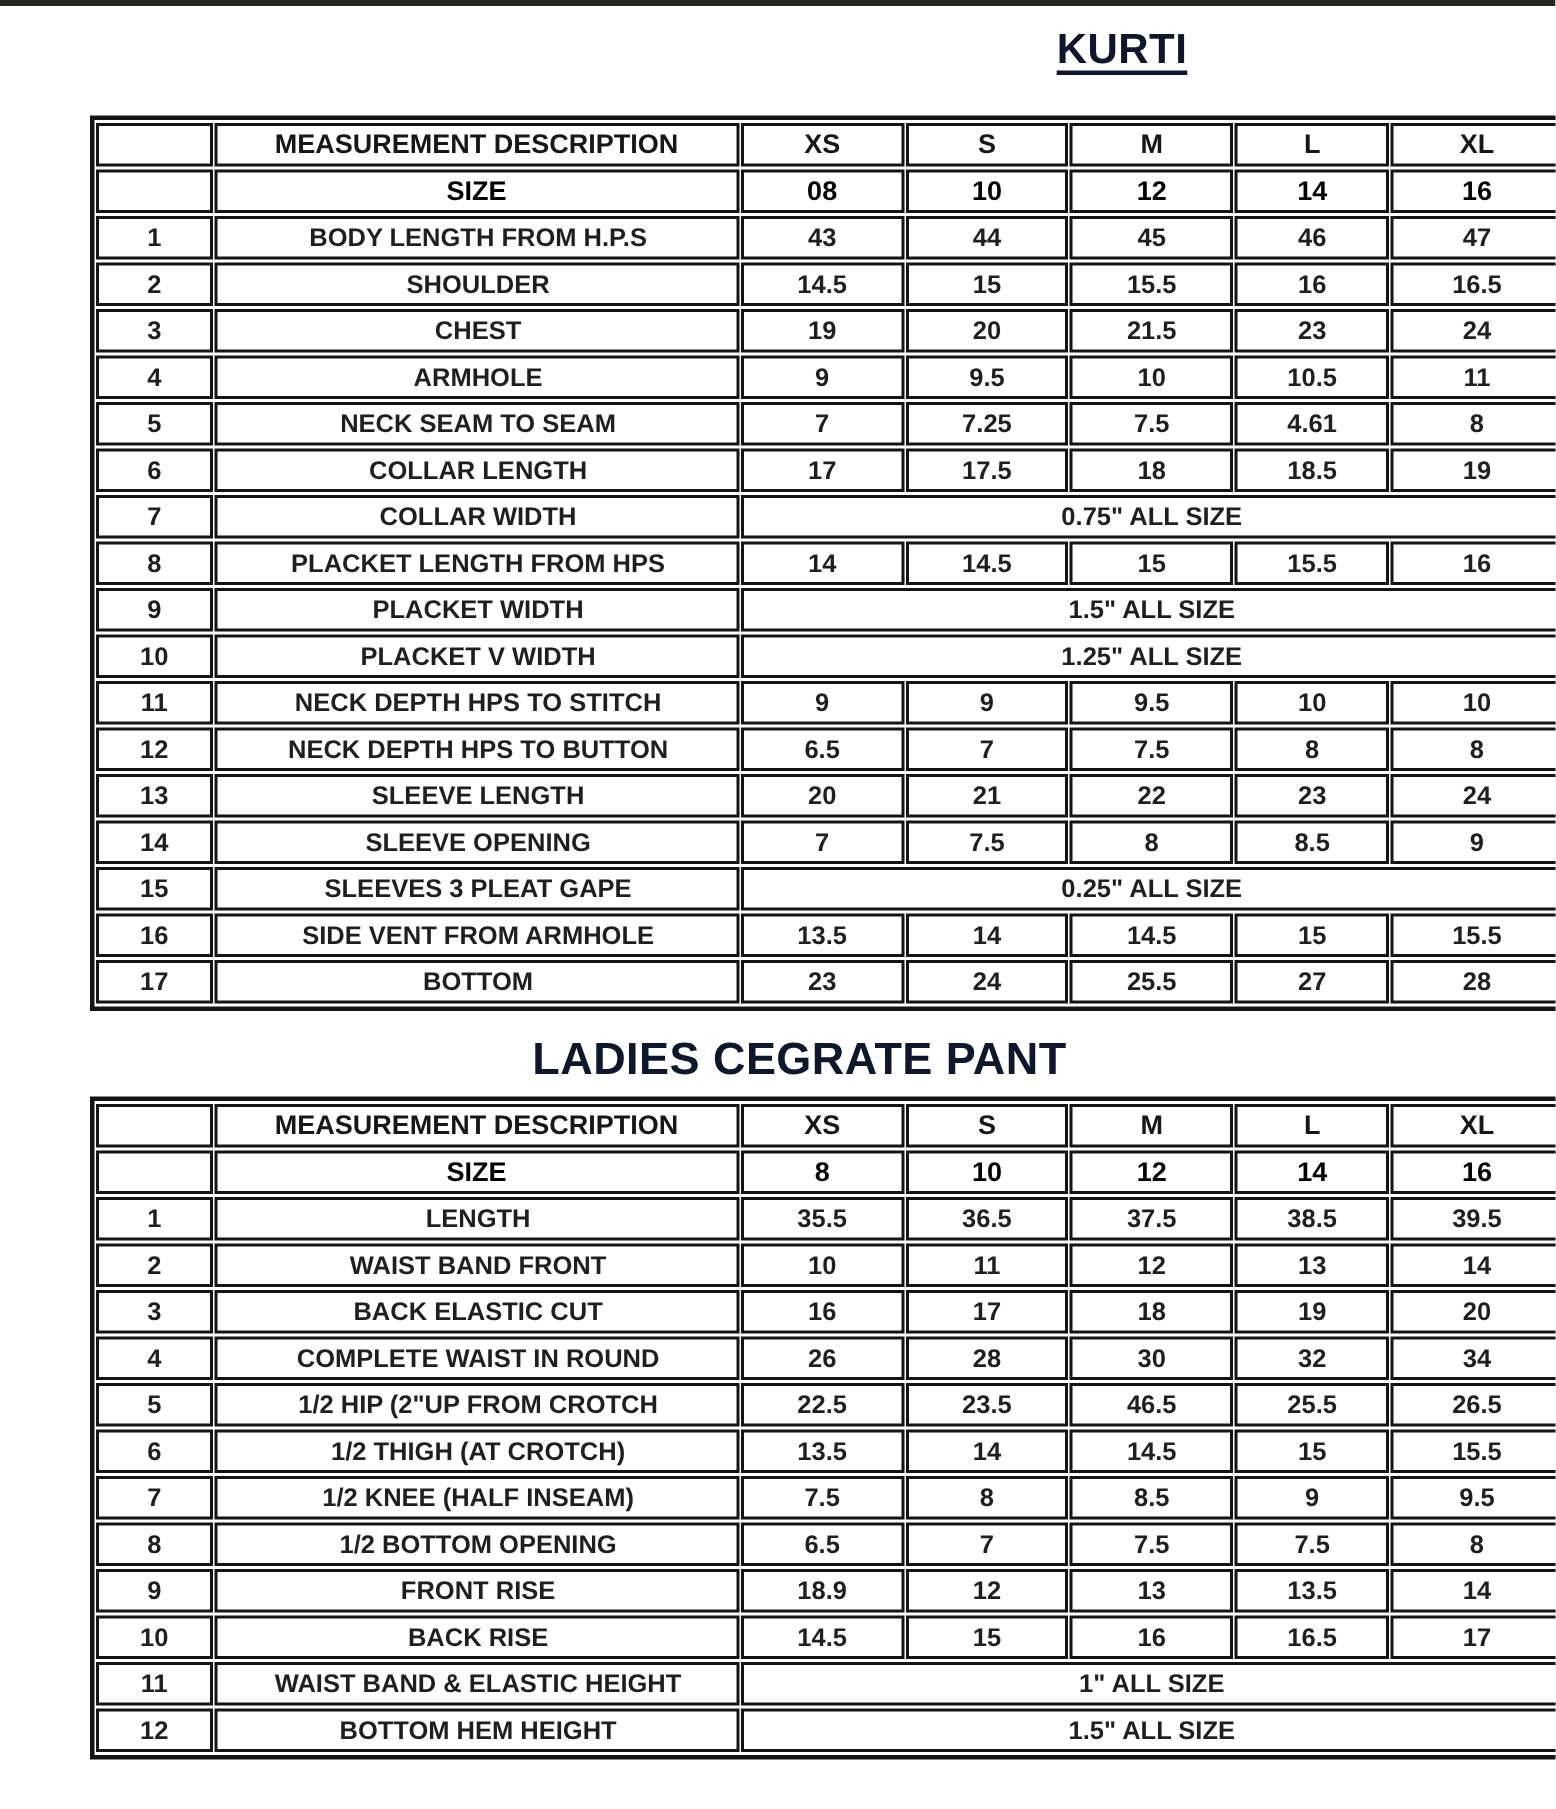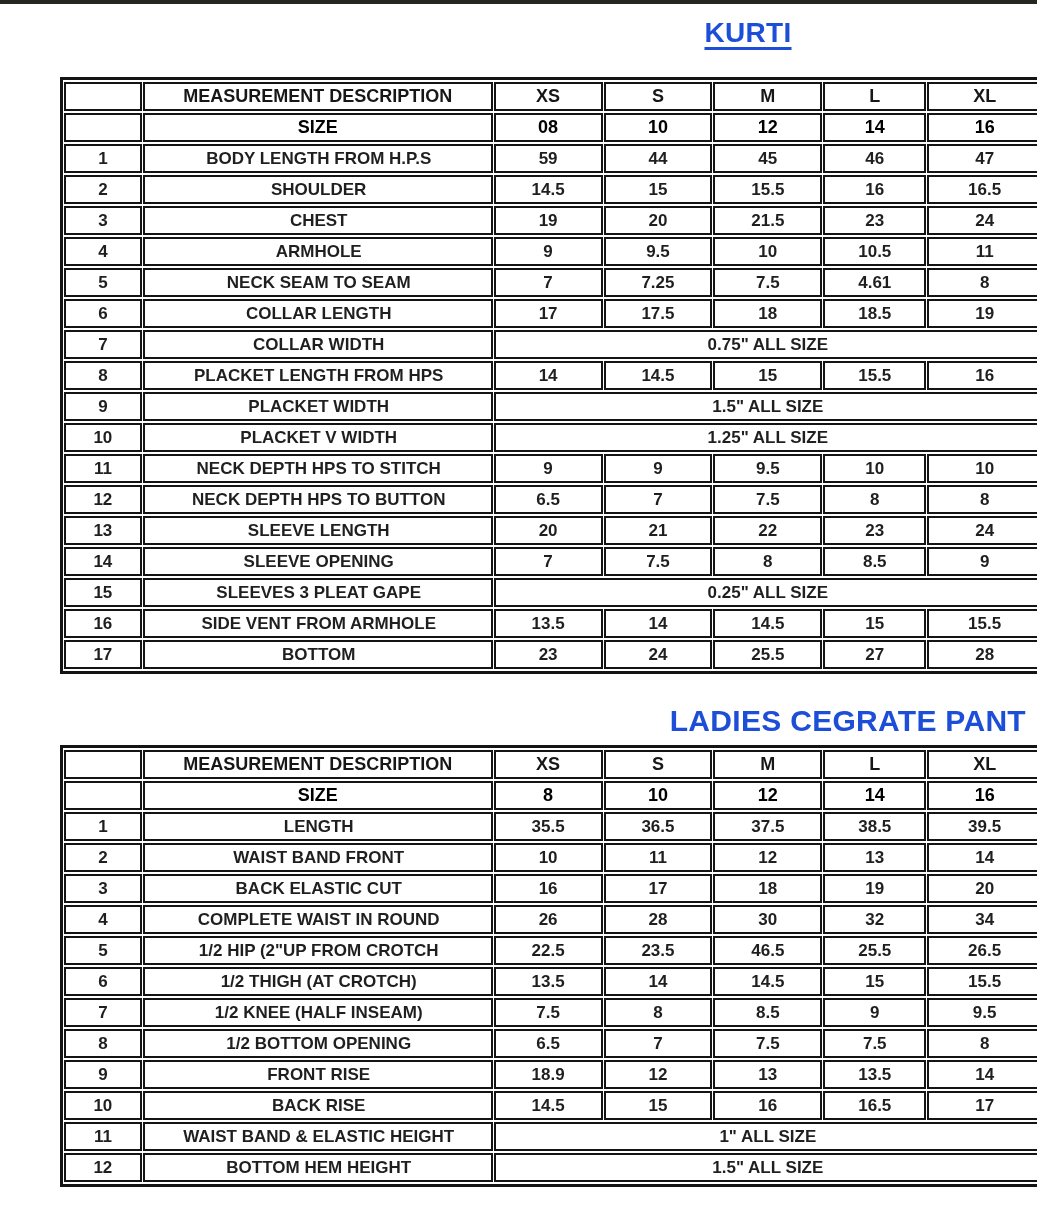--- a/index.html
+++ b/index.html
@@ -19,39 +19,39 @@
     width: 100%;
     height: 4px;
     background: #26251f;
   }
   .title-wrap {
     margin: 0 40px;
     width: 986px;
   }
   .doc-title {
     font-weight: bold;
-    color: #1d4ed8;
+    color: #0f172a;
     letter-spacing: 0.3px;
     white-space: nowrap;
   }
   #title-kurti-wrap {
     margin-top: 13px;
     text-align: center;
     padding-left: 430px;
     box-sizing: border-box;
   }
   #title-kurti {
     font-size: 28px;
     text-decoration: underline;
     text-decoration-thickness: 3px;
     text-underline-offset: 5px;
   }
   #title-pant-wrap {
-    margin-top: 30px;
-    text-align: right;
+    margin-top: 16px;
+    text-align: center;
   }
   #title-pant {
     font-size: 30px;
   }
   table.spec {
     border-collapse: separate;
     border-spacing: 1px 2px;
     table-layout: fixed;
     width: 986px;
     margin-left: 60px;
@@ -118,21 +118,21 @@
         <td>SIZE</td>
         <td>08</td>
         <td>10</td>
         <td>12</td>
         <td>14</td>
         <td>16</td>
       </tr>
       <tr>
         <td>1</td>
         <td class="desc">BODY LENGTH FROM H.P.S</td>
-        <td>59</td>
+        <td>43</td>
         <td>44</td>
         <td>45</td>
         <td>46</td>
         <td>47</td>
       </tr>
       <tr>
         <td>2</td>
         <td class="desc">SHOULDER</td>
         <td>14.5</td>
         <td>15</td>

